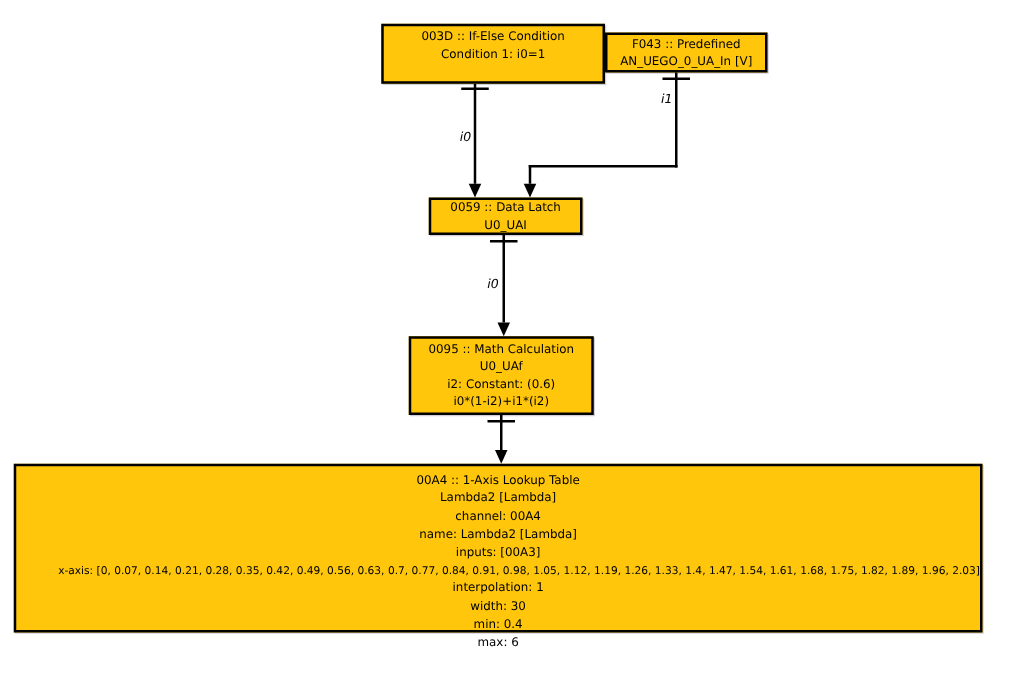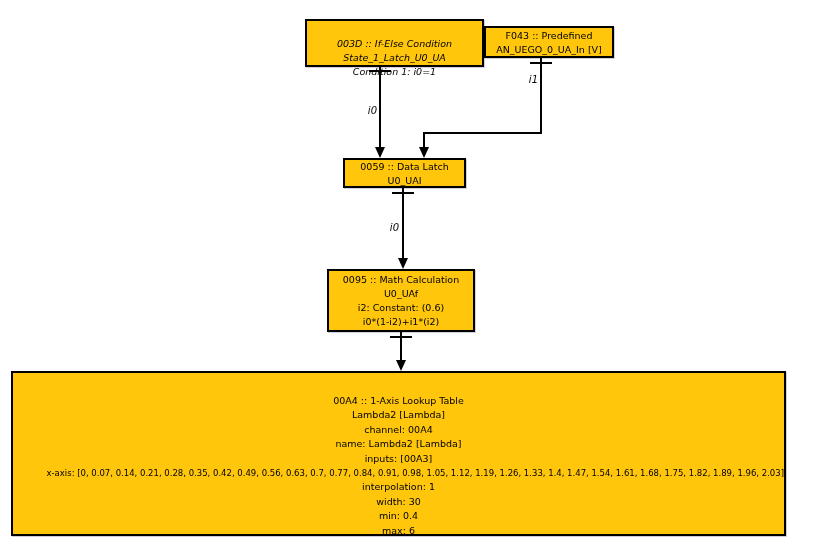--- a/index.html
+++ b/index.html
@@ -20,25 +20,25 @@
     box-sizing: border-box;
     background: var(--node-fill, #ffc60b);
     border: 2px solid var(--node-border, #000000);
     color: var(--text, #000000);
     text-align: center;
     font-size: 9.5px;
     line-height: 14px;
     box-shadow: 1px 1px 0 rgba(170,170,190,0.55);
   }
   .node .line { white-space: nowrap; }
-  #node-if-else      { left: 305px; top: 19px;  width: 179px; height: 48px;  padding-top: 16px; font-style: italic; }
+  #node-if-else      { left: 305px; top: 19px;  width: 179px; height: 48px;  padding-top: 2px; }
   #node-predefined   { left: 484px; top: 26px;  width: 130px; height: 32px;  padding-top: 1px; }
   #node-data-latch   { left: 343px; top: 158px; width: 123px; height: 30px;  padding-top: 0px; }
   #node-math         { left: 327px; top: 269px; width: 148px; height: 63px;  padding-top: 2px; }
-  #node-lookup       { left: 11px;  top: 371px; width: 775px; height: 165px; padding-top: 21px; line-height: 14.4px; }
+  #node-lookup       { left: 11px;  top: 371px; width: 775px; height: 135px; padding-top: 5px; line-height: 14.4px; }
   #node-lookup .xaxis-line { font-size: 8.5px; text-align: right; }
   .edge {
     position: absolute;
     background: var(--edge, #000000);
   }
   .edge.v { width: 2px; }
   .edge.h { height: 2px; }
   .stub {
     position: absolute;
     width: 22px;
@@ -63,21 +63,20 @@
     white-space: nowrap;
   }
 </style>
 </head>
 <body>
 
 <div id="canvas">
 
   <div class="node" id="node-if-else">
     <div class="line">003D :: If-Else Condition</div>
-    <div class="line">State_1_Latch_U0_UA</div>
     <div class="line">Condition 1: i0=1</div>
   </div>
 
   <div class="node" id="node-predefined">
     <div class="line">F043 :: Predefined</div>
     <div class="line">AN_UEGO_0_UA_In [V]</div>
   </div>
 
   <div class="node" id="node-data-latch">
     <div class="line">0059 :: Data Latch</div>

